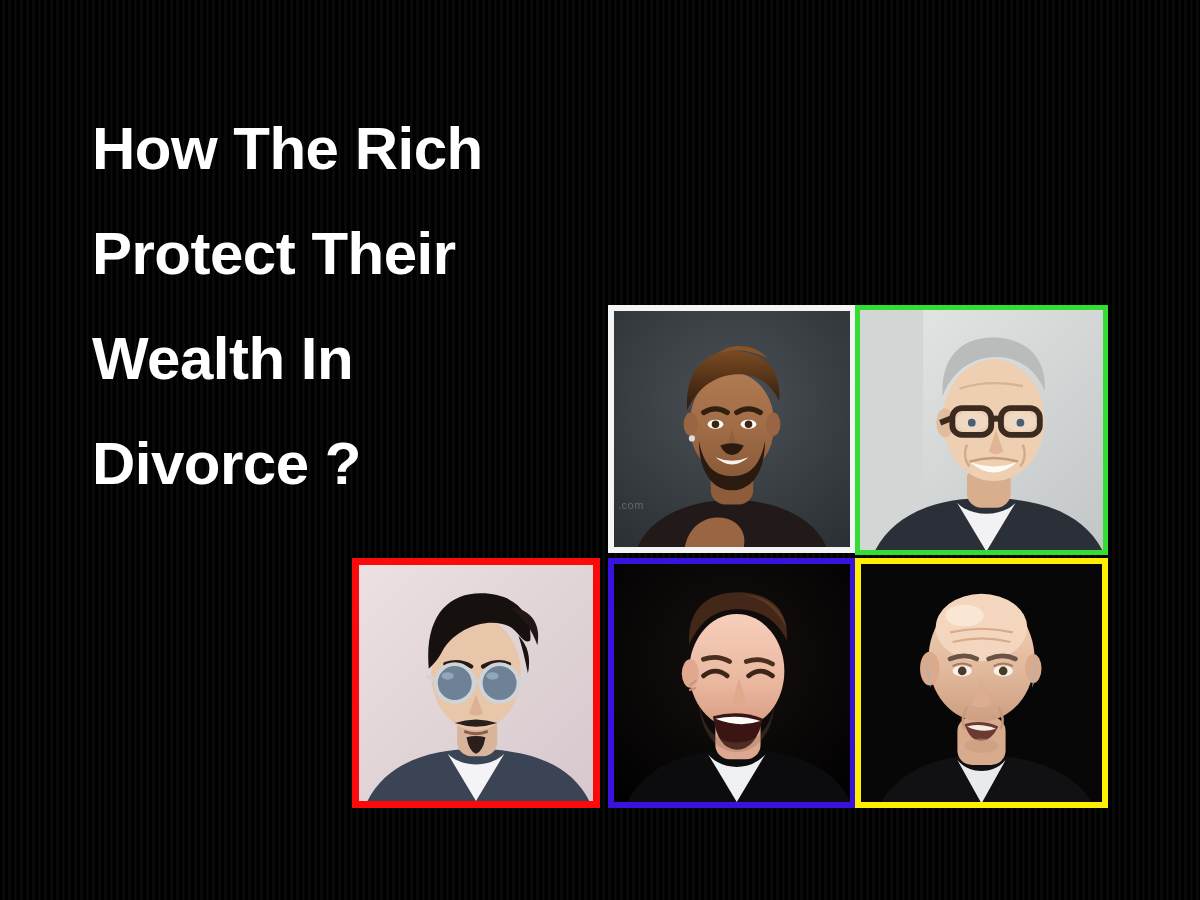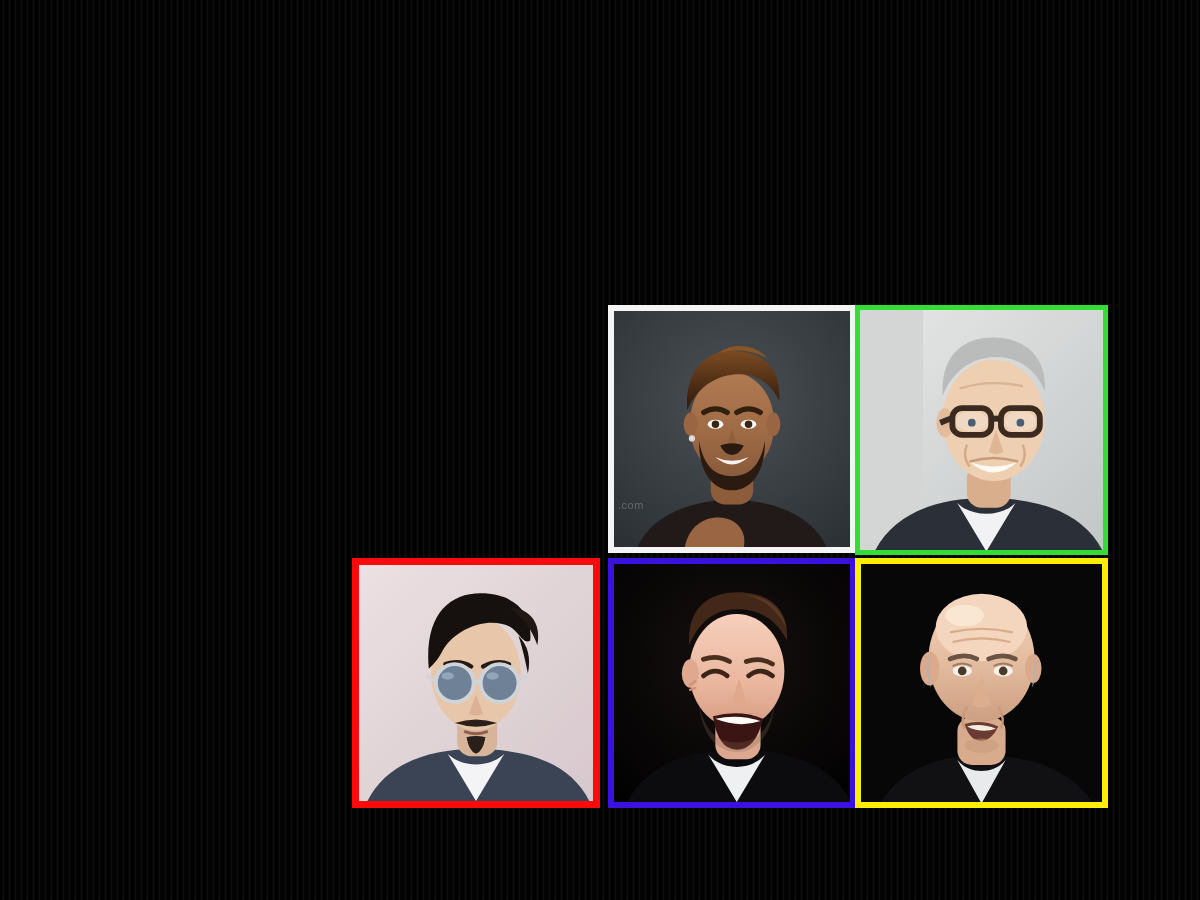--- a/index.html
+++ b/index.html
@@ -82,20 +82,24 @@
     font-family: "Liberation Sans", sans-serif;
     letter-spacing: 0.5px;
     pointer-events: none;
   }
 </style>
 </head>
 <body>
 
 <div class="stage">
 
+  <div class="headline">How The Rich
+Protect Their
+Wealth In
+Divorce ?</div>
 
   <div class="collage">
 
     <div class="tile tile-hardik" style="border-color: rgb(244, 244, 244);">
       <div class="photo">
         <svg viewBox="0 0 100 100" preserveAspectRatio="xMidYMid slice" aria-hidden="true">
           <defs>
             <radialGradient id="hbg" cx="50%" cy="38%" r="78%">
               <stop offset="0%" stop-color="#4a5055"></stop>
               <stop offset="100%" stop-color="#2b3034"></stop>

